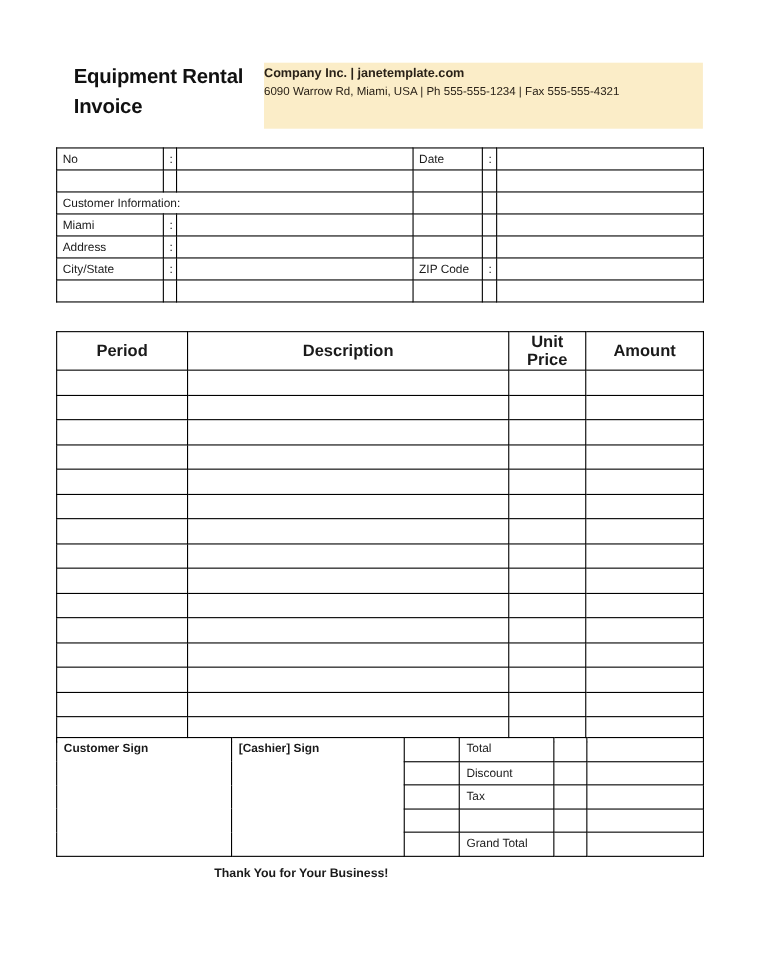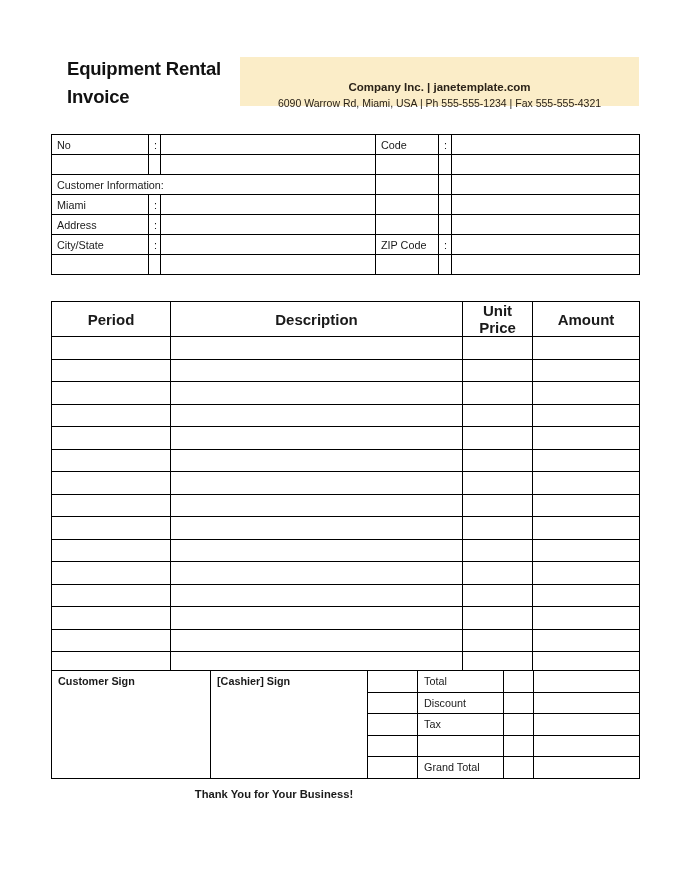--- a/index.html
+++ b/index.html
@@ -45,24 +45,23 @@
     line-height: 28px;
     letter-spacing: -0.2px;
     color: #111;
     margin-left: 11px;
   }
   .company-banner {
     position: absolute;
     left: 189px;
     top: 2px;
     width: 399px;
-    height: 49px;
+    height: 60px;
     background: #fbedc8;
-    text-align: center;
-    padding-top: 22px;
+    padding-top: 2px;
   }
   .company-name {
     font-size: 11.5px;
     font-weight: bold;
     color: #2a2218;
     line-height: 16px;
   }
   .company-addr {
     font-size: 10.5px;
     font-weight: normal;
@@ -180,21 +179,21 @@
       <col style="width:215px">
       <col style="width:63px">
       <col style="width:13px">
       <col style="width:188px">
     </colgroup>
     <tbody>
       <tr>
         <td>No</td>
         <td class="colon">:</td>
         <td></td>
-        <td>Code</td>
+        <td>Date</td>
         <td class="colon">:</td>
         <td></td>
       </tr>
       <tr>
         <td class="blank"></td>
         <td class="blank"></td>
         <td class="blank"></td>
         <td class="blank"></td>
         <td class="blank"></td>
         <td class="blank"></td>

